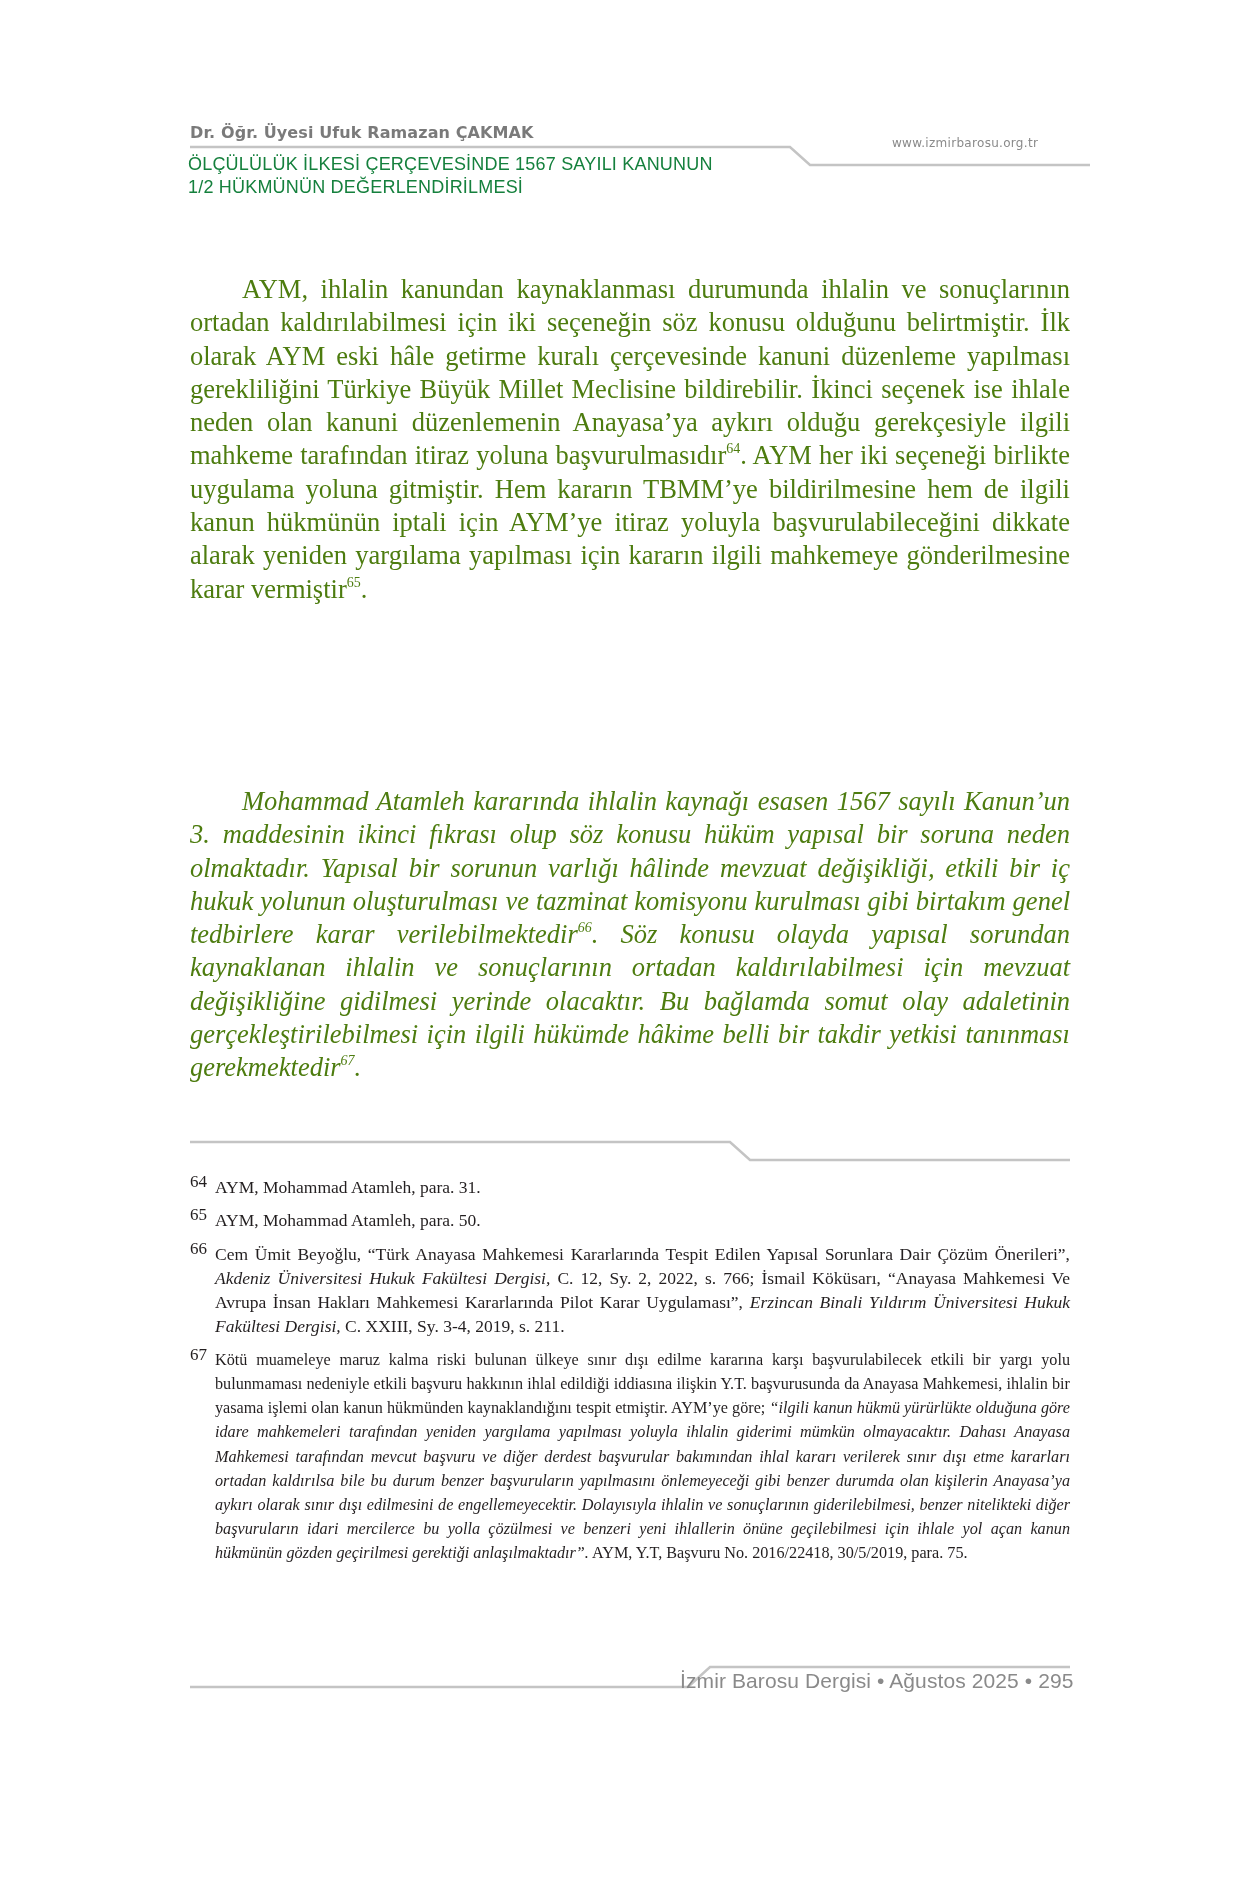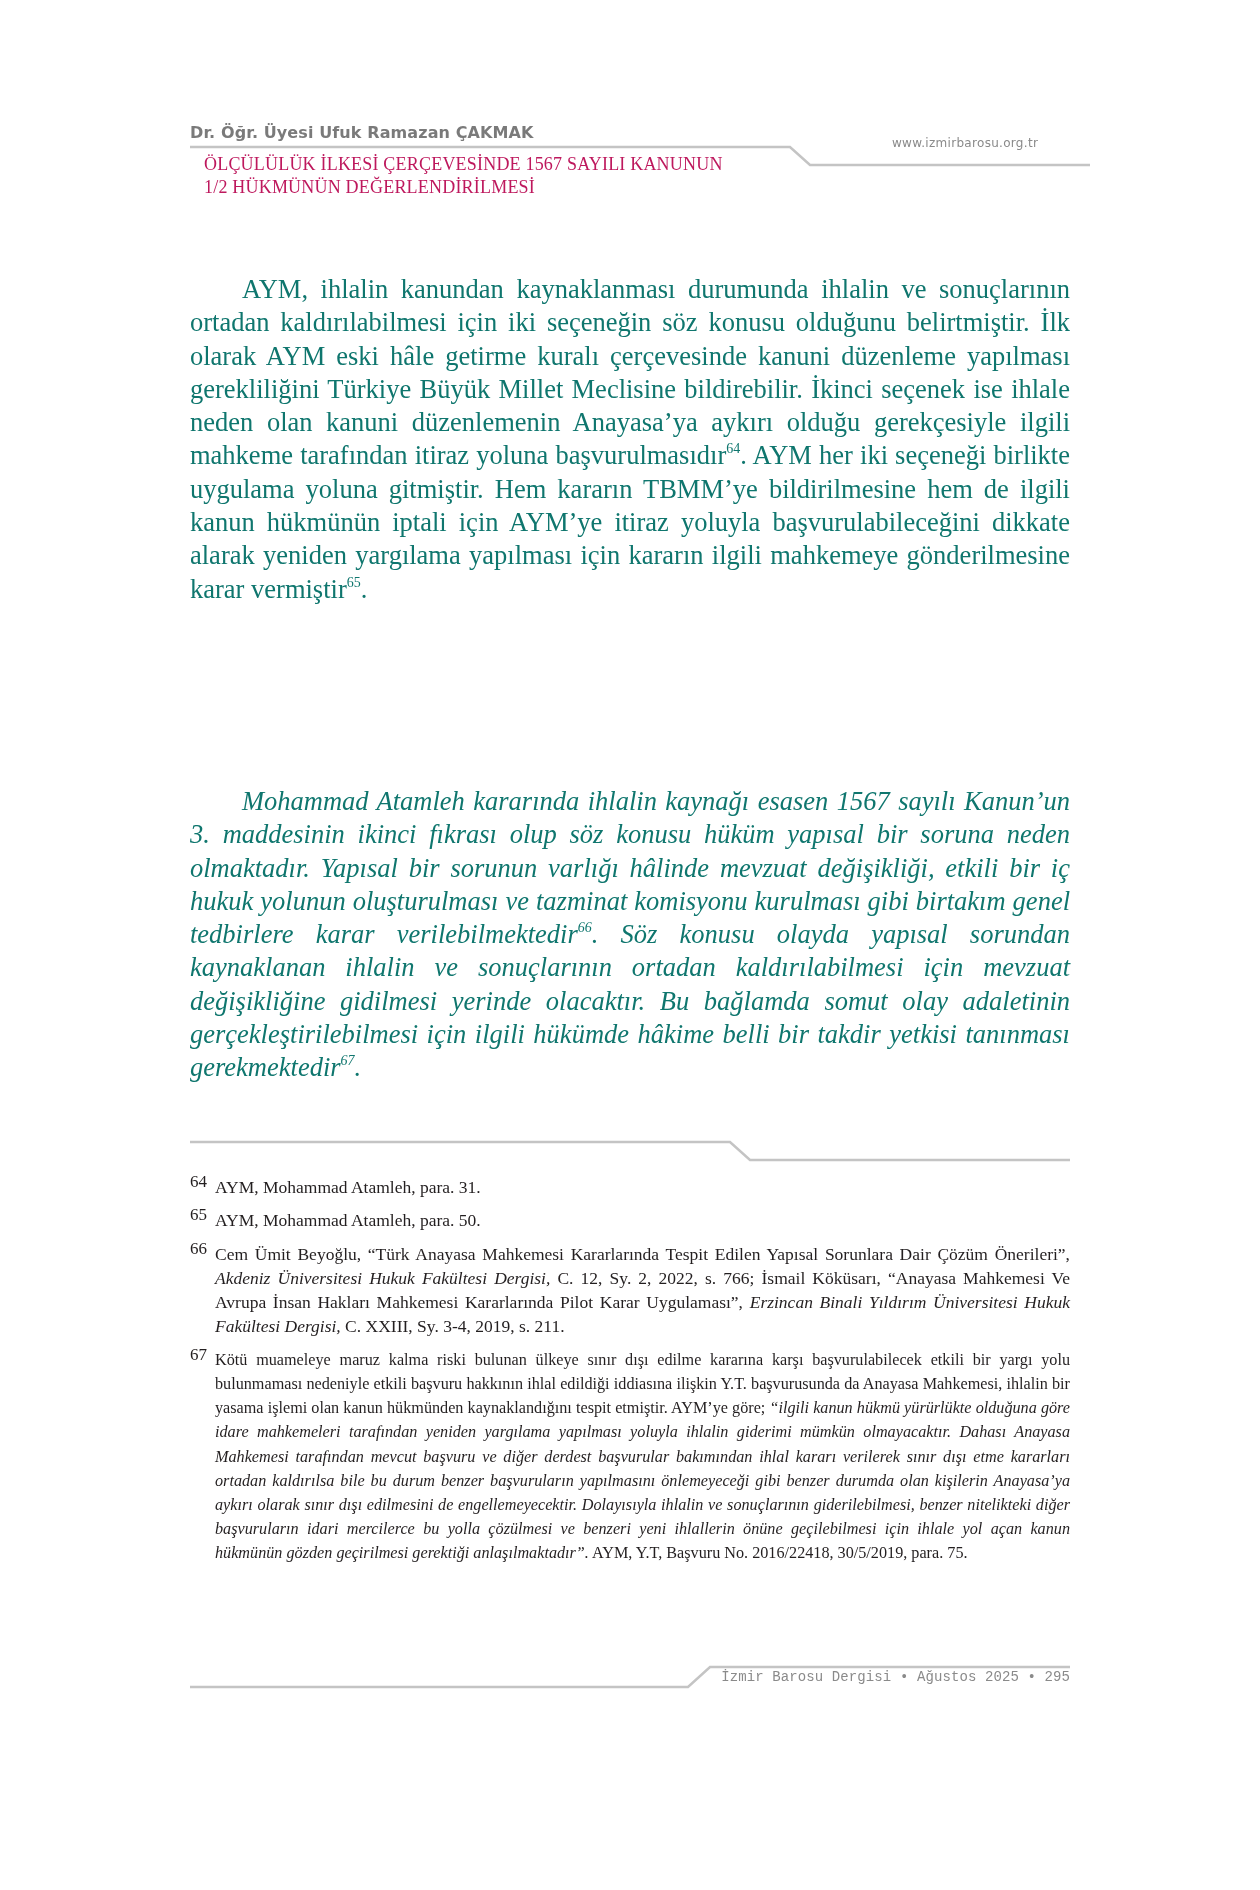--- a/index.html
+++ b/index.html
@@ -1,42 +1,42 @@
 <!DOCTYPE html>
 <html><head>
   <meta charset="utf-8">
   <style>
     html, body { margin: 0; padding: 0; background: #ffffff; }
     body { width: 1260px; height: 1890px; position: relative; overflow: hidden; color: #231f20; }
     .page { position: absolute; left: 0; top: 0; width: 1260px; height: 1890px; margin-top: 25px; }
 
     
     .hdr-author { position: absolute; left: 190px; top: 98px; font-family: "DejaVu Sans", sans-serif; font-weight: bold; font-size: 16px; color: #7a7a7a; letter-spacing: 0.1px; }
-    .hdr-title { position: absolute; left: 204px; top: 128px; font-family: Liberation Serif, serif; font-weight: normal; font-size: 18px; line-height: 23px; color: #be185d; letter-spacing: 0.2px; }
+    .hdr-title { position: absolute; left: 188px; top: 128px; font-family: Liberation Sans, sans-serif; font-weight: normal; font-size: 18px; line-height: 23px; color: #15803d; letter-spacing: 0.2px; }
     .hdr-url { position: absolute; left: 892px; top: 111px; font-family: "DejaVu Sans", sans-serif; font-size: 12px; color: #8a8a8a; letter-spacing: 0.3px; }
     .hdr-rule { position: absolute; left: 190px; top: 120px; width: 900px; height: 30px; }
 
     
-    .body-text { position: absolute; left: 190px; width: 880px; font-family: "Liberation Serif", "DejaVu Serif", serif; font-size: 26.5px; line-height: 33.3px; text-align: justify; color: #0f766e; }
+    .body-text { position: absolute; left: 190px; width: 880px; font-family: "Liberation Serif", "DejaVu Serif", serif; font-size: 26.5px; line-height: 33.3px; text-align: justify; color: #4d7c0f; }
     .body-text p { margin: 0; text-indent: 52px; hyphens: manual; }
     .p1 { top: 248px; }
     .p2 { top: 760px; font-style: italic; }
     sup.fn { font-size: 14px; vertical-align: 11px; line-height: 0; }
 
     .fn-rule { position: absolute; left: 190px; top: 1115px; width: 880px; height: 30px; }
 
     
     .footnotes { position: absolute; left: 190px; top: 1150px; width: 880px; font-family: "Liberation Serif", "DejaVu Serif", serif; color: #231f20; }
     .fnote { position: relative; margin: 0 0 9px 0; padding-left: 25px; font-size: 17.5px; line-height: 24.3px; text-align: justify; }
     .fnote .num { position: absolute; left: 0; top: -5px; font-size: 17px; }
     .fnote.small { font-size: 16.2px; line-height: 24.2px; }
     .fnote i { }
 
     .ftr-rule { position: absolute; left: 190px; top: 1638px; width: 880px; height: 30px; }
-    .ftr-text { position: absolute; left: 680px; top: 1644px; width: 390px; text-align: right; font-family: Liberation Mono, monospace; font-size: 14px; color: #8a8a8a; letter-spacing: 0.1px; white-space: nowrap; }
+    .ftr-text { position: absolute; left: 680px; top: 1644px; width: 390px; text-align: right; font-family: Liberation Sans, sans-serif; font-size: 21px; color: #8a8a8a; letter-spacing: 0.1px; white-space: nowrap; }
   </style>
 </head>
 <body>
 
 <div class="page">
 
   <div class="hdr-author">Dr. Öğr. Üyesi Ufuk Ramazan ÇAKMAK</div>
   <div class="hdr-title">
     <div>ÖLÇÜLÜLÜK İLKESİ ÇERÇEVESİNDE 1567 SAYILI KANUNUN</div>
     <div>1/2 HÜKMÜNÜN DEĞERLENDİRİLMESİ</div>

